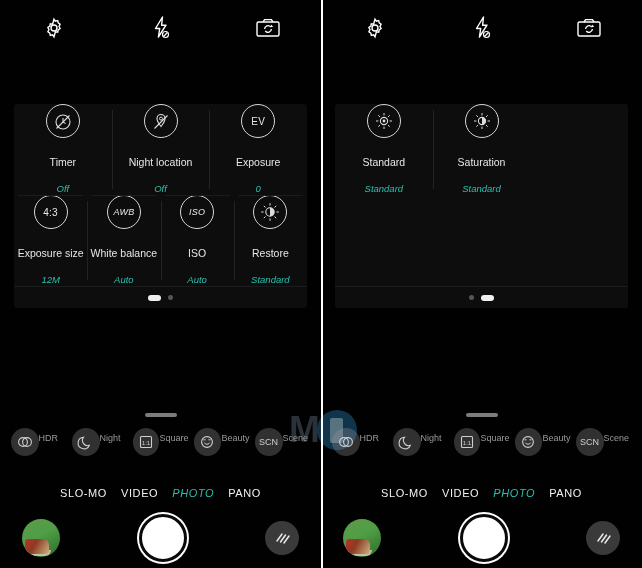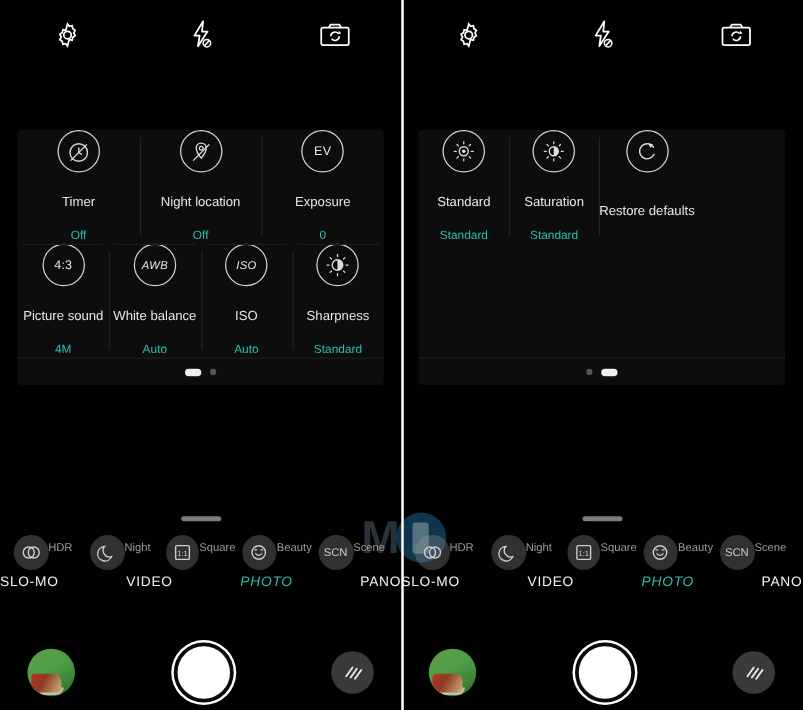--- a/index.html
+++ b/index.html
@@ -27,21 +27,21 @@
   .scell + .scell::before { content: ""; position: absolute; left: 0; top: 6px; bottom: 6px;
            width: 1px; background: #232323; }
   .srow + .srow .scell::after { content: ""; position: absolute; left: 4px; right: 4px; top: 0;
            height: 1px; background: #1c1c1c; }
   .scell.empty { visibility: hidden; }
   .circ { width: 34px; height: 34px; border: 1px solid #d5d5d5; border-radius: 50%;
           display: flex; align-items: center; justify-content: center; margin-bottom: 9px; }
   .circ .txt { color: #e8e8e8; font-size: 10px; letter-spacing: .2px; }
   .circ .txt.small { font-size: 9px; font-style: italic; }
   .slabel { color: #e6e6e6; font-size: 10.5px; line-height: 13px; text-align: center; white-space: nowrap; }
-  .svalue { color: #28c0ae; font-size: 9.5px; line-height: 13px; margin-top: 4px; text-align: center; }
+  .svalue { color: #28c0ae; font-size: 9.5px; line-height: 13px; margin-top: 4px; text-align: center; font-style: italic; }
   .svalue.none { visibility: hidden; }
   .pager { height: 22px; display: flex; align-items: center; justify-content: center; gap: 7px;
            border-top: 1px solid #1c1c1c; }
   .dot { width: 5px; height: 5px; border-radius: 50%; background: #565656; }
   .pill { width: 13px; height: 6px; border-radius: 3px; background: #f0f0f0; }
 
   
   .watermark { position: absolute; left: 0; top: 404px; width: 642px; height: 52px; z-index: 5;
                display: flex; align-items: center; justify-content: center; pointer-events: none; }
   .wm-text { font-size: 37px; font-weight: bold; letter-spacing: 1px; color: #2b3138;
@@ -54,22 +54,22 @@
   .grabber { position: absolute; top: 413px; left: 50%; transform: translateX(-50%);
              width: 32px; height: 4px; border-radius: 2px; background: #7c7c7c; z-index: 18; }
   .modes { position: absolute; top: 428px; left: 0; width: 100%; height: 48px;
            display: flex; align-items: flex-start; justify-content: space-around; z-index: 18; padding: 0 8px; }
   .mode { display: flex; flex-direction: row; width: 56px; }
   .mcirc { width: 28px; height: 28px; border-radius: 50%; background: rgba(150,150,150,.33);
            display: flex; align-items: center; justify-content: center; }
   .mcirc .scn { font-size: 9px; color: #cfcfcf; }
   .mlabel { margin-top: 5px; font-size: 9px; color: #9a9a9a; }
 
-  .tabs { position: absolute; top: 460px; left: 0; width: 100%;
-          display: flex; align-items: center; justify-content: space-between; gap: 14px; z-index: 18; }
+  .tabs { position: absolute; top: 487px; left: 0; width: 100%;
+          display: flex; align-items: center; justify-content: center; gap: 14px; z-index: 18; }
   .tab { font-size: 11px; color: #f2f2f2; letter-spacing: .6px; }
   .tab.active { color: #28c0ae; font-style: italic; }
 
   .bottombar { position: absolute; top: 508px; left: 0; width: 100%; height: 60px;
                display: flex; align-items: center; justify-content: space-between; padding: 0 22px; z-index: 18; }
   .thumb { width: 38px; height: 38px; border-radius: 50%; overflow: hidden; position: relative;
            background: linear-gradient(150deg,#5f9b4a 0%,#4f9e46 45%,#2f6b2c 100%); }
   .thumb .food { position: absolute; left: 3px; bottom: 3px; width: 24px; height: 15px;
                  background: linear-gradient(120deg,#b5352d 0%,#8e3a22 40%,#cbb184 100%);
                  border-radius: 3px 6px 3px 3px; }
@@ -146,22 +146,22 @@
           <div class="slabel">Exposure</div>
           <div class="svalue">0</div>
         </div>
       </div>
 
       <div class="srow">
         <div class="scell">
           <div class="circ">
             <span class="txt">4:3</span>
           </div>
-          <div class="slabel">Picture sound</div>
-          <div class="svalue">4M</div>
+          <div class="slabel">Exposure size</div>
+          <div class="svalue">12M</div>
         </div>
         <div class="scell">
           <div class="circ">
             <span class="txt small">AWB</span>
           </div>
           <div class="slabel">White balance</div>
           <div class="svalue">Auto</div>
         </div>
         <div class="scell">
           <div class="circ">
@@ -180,21 +180,21 @@
                   <line x1="11" y1="17.8" x2="11" y2="19.4"></line>
                 <line x1="2.6" y1="11" x2="4.2" y2="11"></line>
                   <line x1="17.8" y1="11" x2="19.4" y2="11"></line>
                 <line x1="5.1" y1="5.1" x2="6.2" y2="6.2"></line>
                   <line x1="15.8" y1="15.8" x2="16.9" y2="16.9"></line>
                 <line x1="16.9" y1="5.1" x2="15.8" y2="6.2"></line>
                   <line x1="6.2" y1="15.8" x2="5.1" y2="16.9"></line>
               </g>
             </svg>
           </div>
-          <div class="slabel">Sharpness</div>
+          <div class="slabel">Restore</div>
           <div class="svalue">Standard</div>
         </div>
       </div>
 
       <div class="pager">
         <span class="pill"></span>
         <span class="dot"></span>
       </div>
     </div>
 
@@ -336,30 +336,20 @@
                 <line x1="5.6" y1="5.6" x2="6.7" y2="6.7"></line>
                   <line x1="15.3" y1="15.3" x2="16.4" y2="16.4"></line>
                 <line x1="16.4" y1="5.6" x2="15.3" y2="6.7"></line>
                   <line x1="6.7" y1="15.3" x2="5.6" y2="16.4"></line>
               </g>
             </svg>
           </div>
           <div class="slabel">Saturation</div>
           <div class="svalue">Standard</div>
         </div>
-        <div class="scell">
-          <div class="circ">
-            <svg width="22" height="22" viewBox="0 0 22 22">
-              <path d="M16 8.2A6 6 0 1016.4 13" fill="none" stroke="#ddd" stroke-width="1.1"></path>
-              <path d="M11.4 4.4l4 1.1-2.1 2.9z" fill="#ddd"></path>
-            </svg>
-          </div>
-          <div class="slabel">Restore defaults</div>
-          <div class="svalue none"></div>
-        </div>
         <div class="scell empty"></div>
       </div>
 
       <div class="srow">
         <div class="scell empty"></div>
         <div class="scell empty"></div>
         <div class="scell empty"></div>
         <div class="scell empty"></div>
       </div>
 

